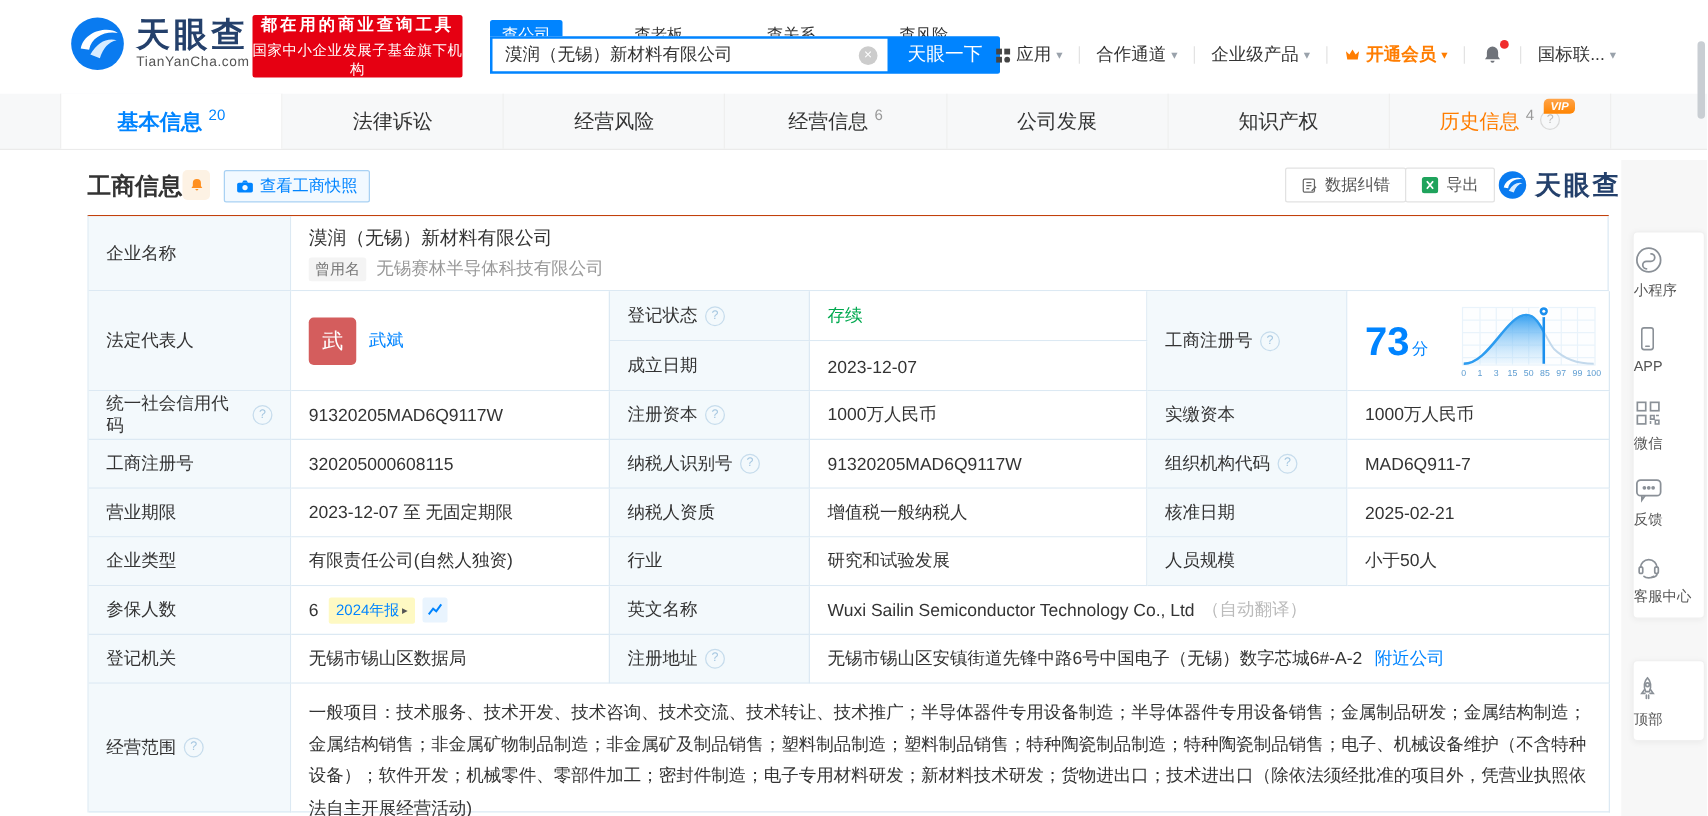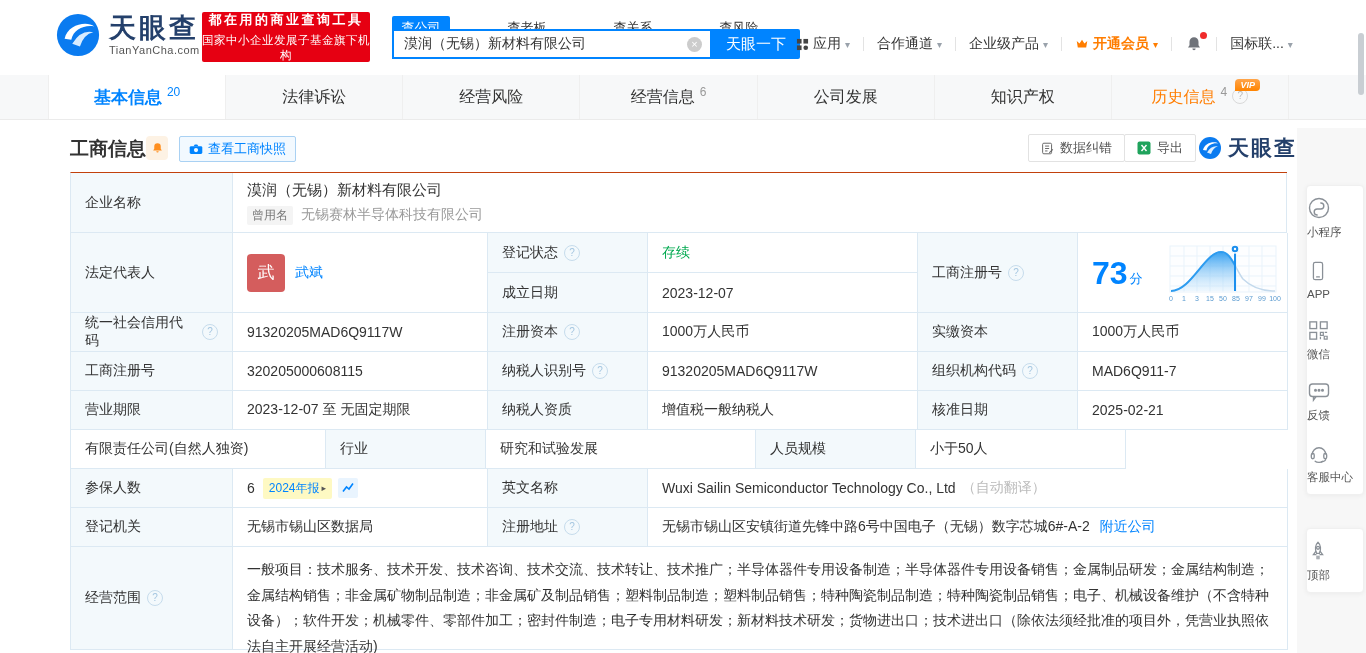--- a/index.html
+++ b/index.html
@@ -359,20 +359,21 @@
     </div>
     <div class="trow h39">
       <div class="cell lblc w1">营业期限</div>
       <div class="cell w2">2023-12-07 至 无固定期限</div>
       <div class="cell lblc w3">纳税人资质</div>
       <div class="cell w4">增值税一般纳税人</div>
       <div class="cell lblc w5">核准日期</div>
       <div class="cell w6">2025-02-21</div>
     </div>
     <div class="trow h39">
+      <div class="cell lblc w1">企业类型</div>
       <div class="cell w2">有限责任公司(自然人独资)</div>
       <div class="cell lblc w3">行业</div>
       <div class="cell w4">研究和试验发展</div>
       <div class="cell lblc w5">人员规模</div>
       <div class="cell w6">小于50人</div>
     </div>
 
     <div class="trow h39">
       <div class="cell lblc w1">参保人数</div>
       <div class="cell w2">

